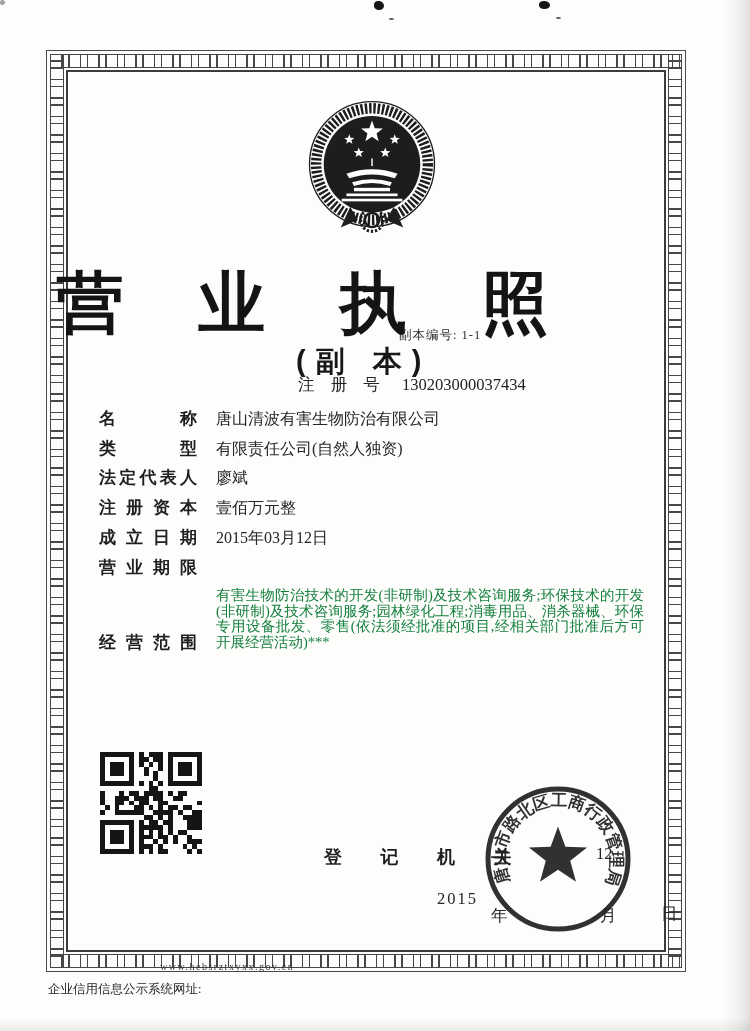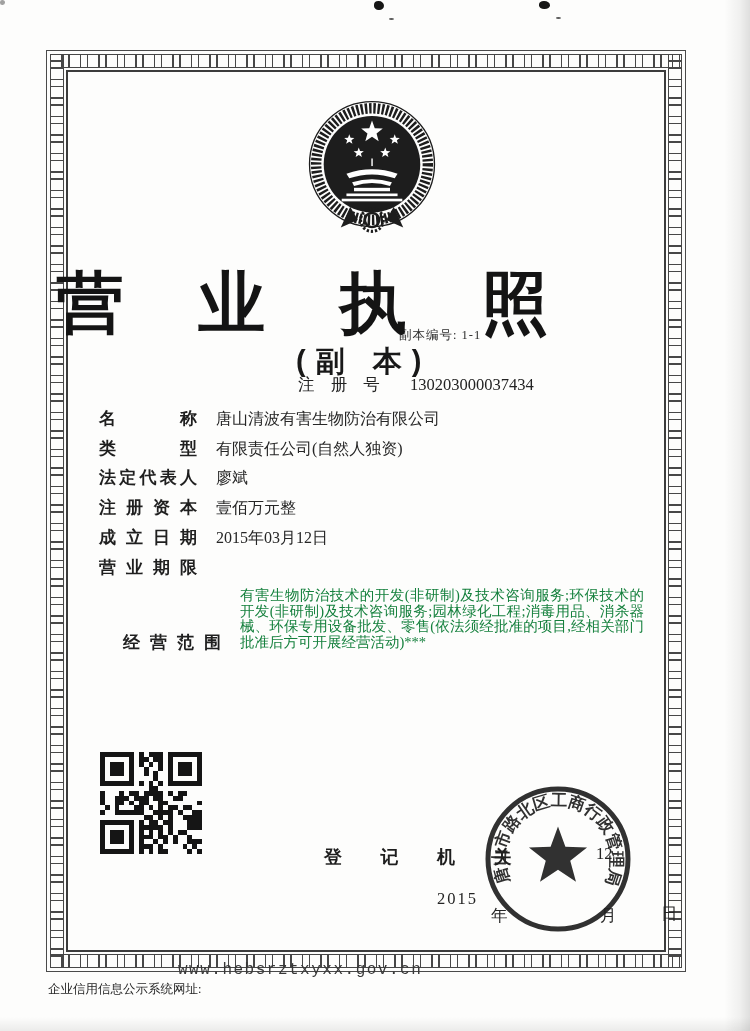--- a/index.html
+++ b/index.html
@@ -53,53 +53,53 @@
     font-family:"Liberation Sans","DejaVu Sans",sans-serif;
     font-size:67px; font-weight:900; letter-spacing:28px; text-indent:28px;
     color:#141414; z-index:3; white-space:nowrap; }
   .copy-no { position:absolute; left:399px; top:327px; font-size:12.5px; color:#2c2c2c;
     letter-spacing:1px; z-index:2; }
   .subtitle { position:absolute; left:296px; top:342px;
     font-family:"Liberation Sans","DejaVu Sans",sans-serif;
     font-size:29px; font-weight:900; letter-spacing:10px; color:#181818; z-index:4; }
   .regno { position:absolute; left:298px; top:374px; font-size:16.5px; color:#232323;
     z-index:2; white-space:nowrap; }
-  .regno .lab { letter-spacing:6px; margin-right:20px; }
+  .regno .lab { letter-spacing:6px; margin-right:12px; }
 
   
   .fields { position:absolute; left:99px; top:404px; width:545px; }
   .frow { display:flex; align-items:flex-end; min-height:29.7px; line-height:29.7px; }
   .frow .lab { width:98px; flex:0 0 98px;
     font-size:17px; font-weight:600; color:#1f1f1f;
     text-align:justify; text-align-last:justify; }
   .frow .val { margin-left:19px; font-size:16px; color:#262626; white-space:nowrap; }
   .frow.scope { margin-top:6px; }
-  .frow.scope .lab { line-height:17px; padding-top:1px;margin-left:24px; }
+  .frow.scope .lab { line-height:17px; padding-top:1px; }
   .frow.scope .val { white-space:normal; width:447px; font-size:14.5px;
     line-height:15.6px; text-align:justify; color:#15803d; }
 
   
   .qr { position:absolute; left:100px; top:752px; width:102px; height:102px; }
   .registrar { position:absolute; left:324px; top:845px; font-size:18px; font-weight:700;
     letter-spacing:17px; color:#1e1e1e; white-space:nowrap; }
   .dateline { position:absolute; left:0; top:0; width:750px; height:0; font-size:16.5px; color:#242424; }
   .dateline span { position:absolute; white-space:nowrap; }
   .d-year-val { left:437px; top:889px; letter-spacing:2px; }
   .d-year-lab { left:491px; top:905px; }
   .d-month-val { left:596px; top:844px; }
   .d-month-lab { left:600px; top:905px; }
   .d-day-lab { left:661px; top:903px; }
 
   
   .seal { position:absolute; left:478px; top:779px; width:160px; height:160px; z-index:5;
     opacity:0.92; }
 
   
-  .footer-url { position:absolute; left:178px; top:961px; font-size:16px; color:#383838;
-    letter-spacing:1.5px; z-index:6; font-family:Liberation Mono, monospace; }
+  .footer-url { position:absolute; left:160px; top:961px; font-size:10px; color:#383838;
+    letter-spacing:1.5px; z-index:6; font-family:Liberation Serif, serif; }
   .footer-left { position:absolute; left:48px; top:981px; font-size:12.5px; color:#262626; }
   .footer-right { position:absolute; left:420px; top:980px; font-size:13.5px; color:#242424;
     font-weight:600; letter-spacing:0.5px; }
 </style>
 </head>
 <body>
 
 <div class="page">
 
   <div class="speck s1"></div>

